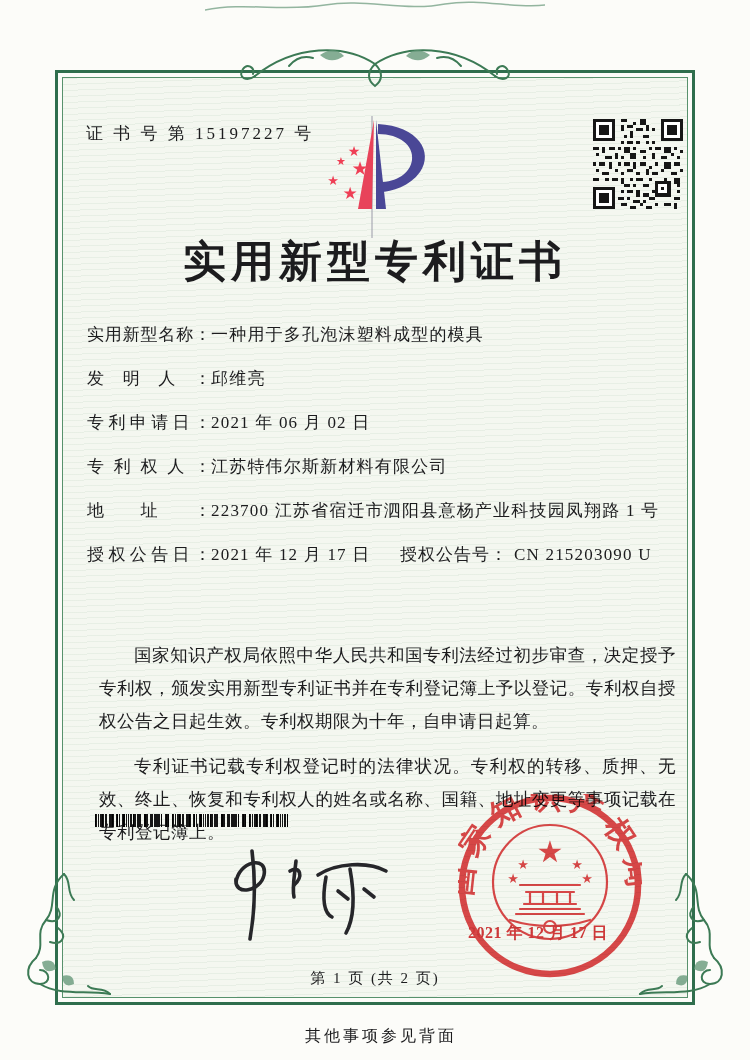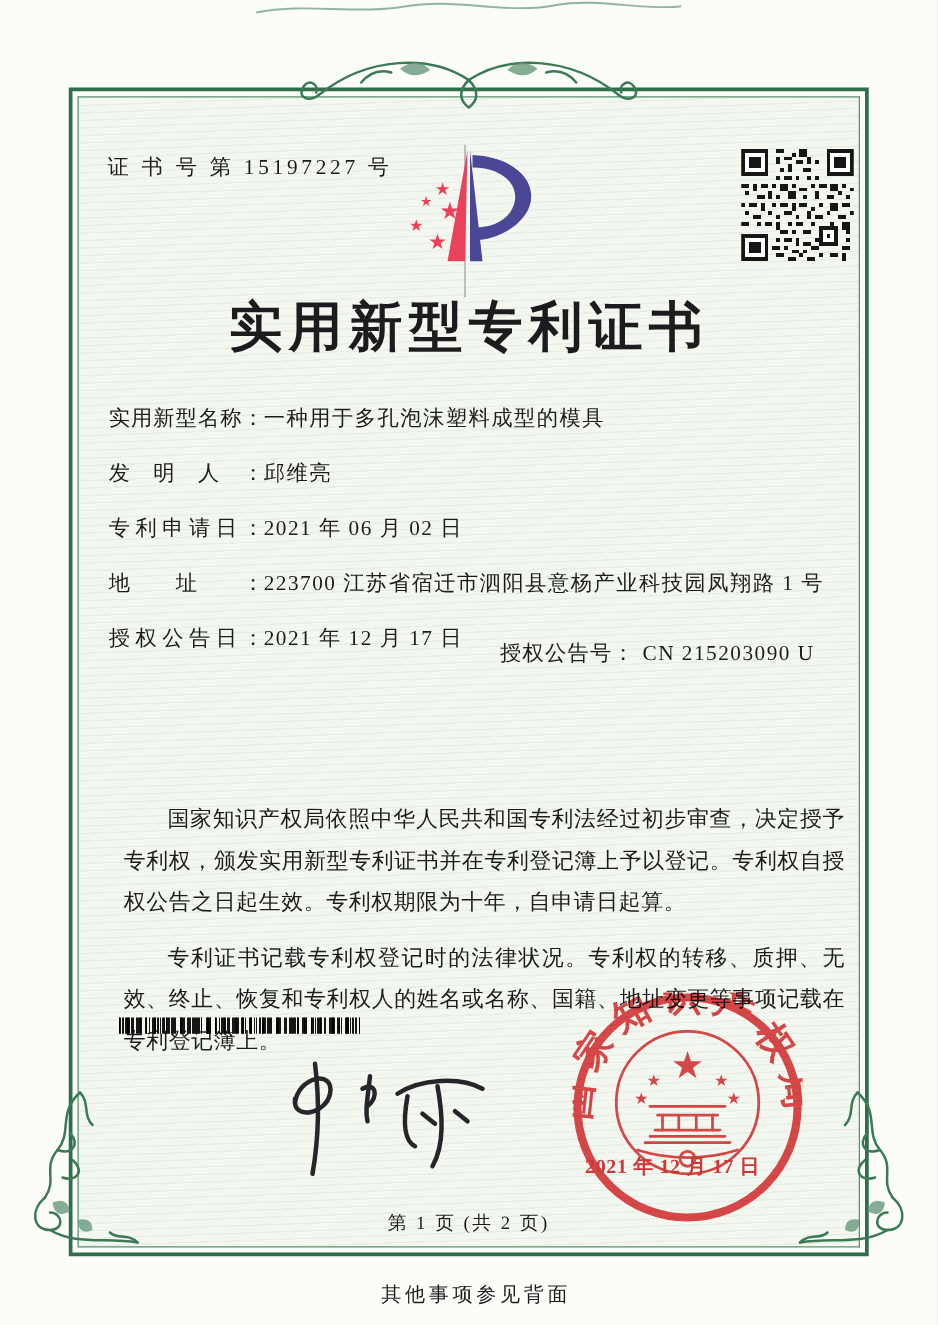--- a/index.html
+++ b/index.html
@@ -31,21 +31,21 @@
   .cert-no{left:86px;top:122px;font-size:17px;letter-spacing:3px;}
   .logo{left:312px;top:112px;width:150px;height:128px;}
   .qr{left:593px;top:119px;width:90px;height:88px;}
   .doc-title{left:0;right:0;top:233px;text-align:center;font-size:43px;
     font-weight:600;letter-spacing:5px;}
   .fields{left:87px;top:326px;width:601px;display:flex;flex-direction:column;gap:26px;}
   .field-row{position:relative;display:flex;font-size:17px;line-height:18px;}
   .field-label{display:inline-block;width:124px;flex:0 0 124px;
     text-align:justify;text-align-last:justify;}
   .field-value{letter-spacing:1.2px;white-space:nowrap;}
-  .grant-no{position:absolute;left:313px;top:12px;display:flex;}
+  .grant-no{position:absolute;left:313px;top:0;display:flex;}
   .grant-no .nlabel{margin-right:6px;letter-spacing:1px;}
   .paragraphs{left:87px;top:627px;width:601px;font-size:17.5px;line-height:33px;
     letter-spacing:0.5px;text-align:justify;}
   .paragraphs p{margin:12px;text-indent:2em;}
   .barcode{left:95px;top:814px;width:193px;height:13px;
     background:
       repeating-linear-gradient(90deg,#161616 0 2px,transparent 2px 3px,#161616 3px 4px,transparent 4px 7px),
       repeating-linear-gradient(90deg,#161616 0 1px,transparent 1px 5px,#161616 5px 8px,transparent 8px 11px);
     background-blend-mode:multiply;}
   .signer{left:108px;top:869px;font-size:17px;line-height:31px;letter-spacing:2px;}
@@ -167,20 +167,24 @@
       <span class="field-label">实用新型名称：</span>
       <span class="field-value">一种用于多孔泡沫塑料成型的模具</span>
     </div>
     <div class="field-row">
       <span class="field-label">发明人：</span>
       <span class="field-value">邱维亮</span>
     </div>
     <div class="field-row">
       <span class="field-label">专利申请日：</span>
       <span class="field-value">2021 年 06 月 02 日</span>
+    </div>
+    <div class="field-row">
+      <span class="field-label">专利权人：</span>
+      <span class="field-value">江苏特伟尔斯新材料有限公司</span>
     </div>
     <div class="field-row">
       <span class="field-label">地址：</span>
       <span class="field-value">223700 江苏省宿迁市泗阳县意杨产业科技园凤翔路 1 号</span>
     </div>
     <div class="field-row">
       <span class="field-label">授权公告日：</span>
       <span class="field-value">2021 年 12 月 17 日</span>
       <span class="grant-no">
         <span class="nlabel">授权公告号：</span>

